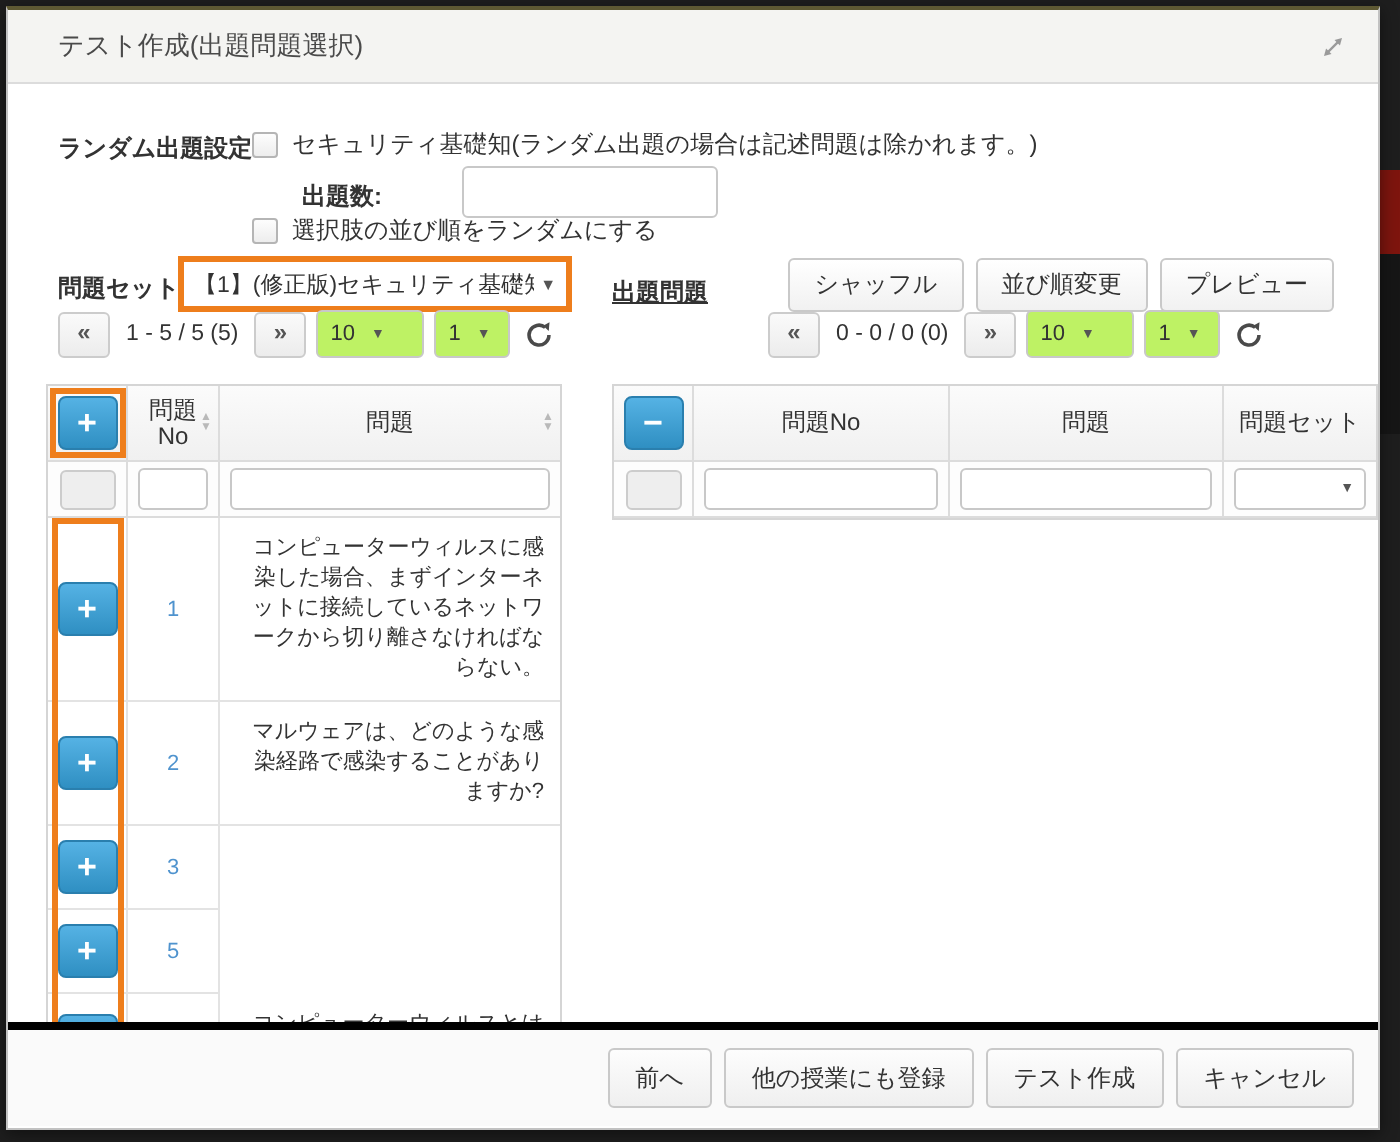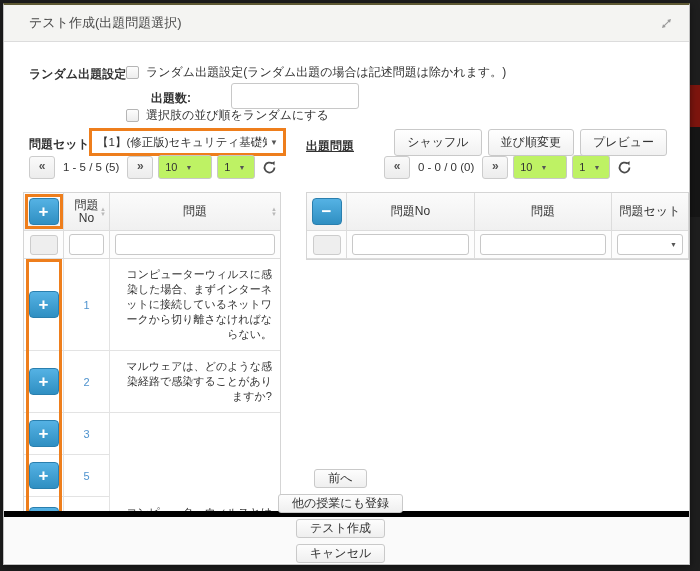--- a/index.html
+++ b/index.html
@@ -83,22 +83,22 @@
   .lrow { display:grid; grid-template-columns:40px 46px 1fr; }
   .lc { border-right:1px solid #e3e3e3; border-bottom:1px solid #e3e3e3; display:flex; align-items:center; }
   .lc1 { justify-content:center; padding:7px 0; }
   .lc2 { justify-content:center; color:var(--link); font-size:11px; }
   .lc3 { font-size:11px; color:#333; line-height:15px; padding:8px 8px; border-right:none; min-height:31px;text-align:right; }
   .rows-highlight { position:absolute; left:2px; top:0; bottom:0; width:36px; border:3px solid var(--orange);
                     pointer-events:none; }
 
   
   .footer { position:absolute; left:0; right:0; bottom:0; height:52px; background:#fafafa;
-            border-top:6px solid #000000; display:flex; align-items:center; justify-content:flex-end;
-            gap:6px; padding-right:12px;flex-direction:column; }
+            border-top:4px solid #000000; display:flex; align-items:center; justify-content:flex-end;
+            gap:6px; padding-right:12px; }
   .fbtn { height:30px; background:linear-gradient(#fdfdfd,#efefef); border:1px solid #c9c9c9; border-radius:3px;
           font-family:inherit; font-size:12px; color:#333; padding:0 13px; cursor:pointer; }
 </style>
 </head>
 <body>
 
 <div class="bg-red-strip"></div>
 <div class="bg-dark-strip"></div>
 
 <div class="modal">
@@ -114,21 +114,21 @@
       </svg>
     </span>
   </div>
 
   <div class="mbody">
 
     <span class="blabel" style="left:25px; top:24px;">ランダム出題設定:</span>
 
     <div class="chkrow" style="left:122px; top:22px;">
       <span class="chk"></span>
-      <span class="chklabel">ランダム出題設定(ランダム出題の場合は記述問題は除かれます。)</span>
+      <span class="chklabel">セキュリティ基礎知(ランダム出題の場合は記述問題は除かれます。)</span>
     </div>
 
     <span class="blabel" style="left:147px; top:48px;">出題数:</span>
     <input class="txtinput" style="left: 227px; top: 41px; width: 128px;" value="">
 
     <div class="chkrow" style="left:122px; top:65px;">
       <span class="chk"></span>
       <span class="chklabel">選択肢の並び順をランダムにする</span>
     </div>
 

